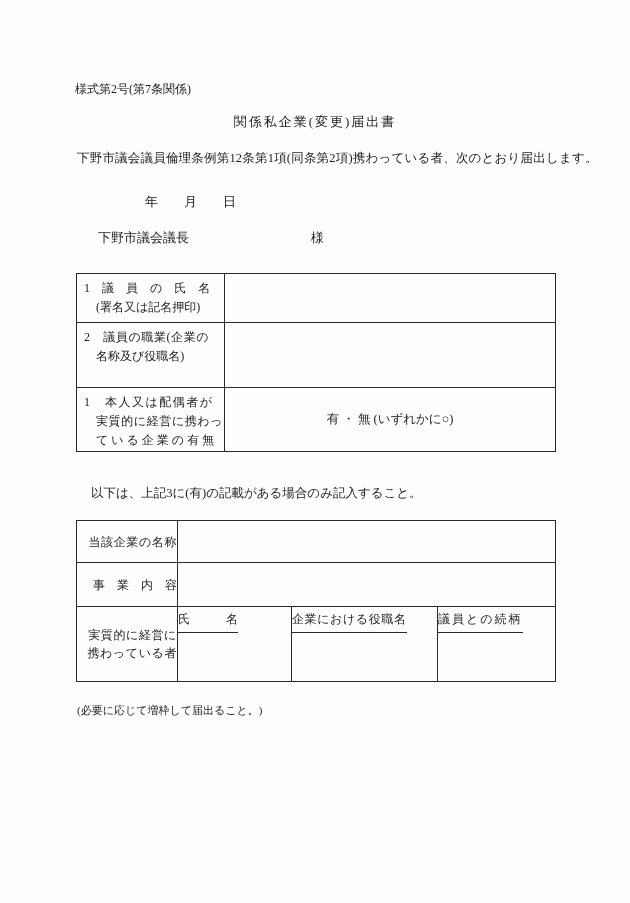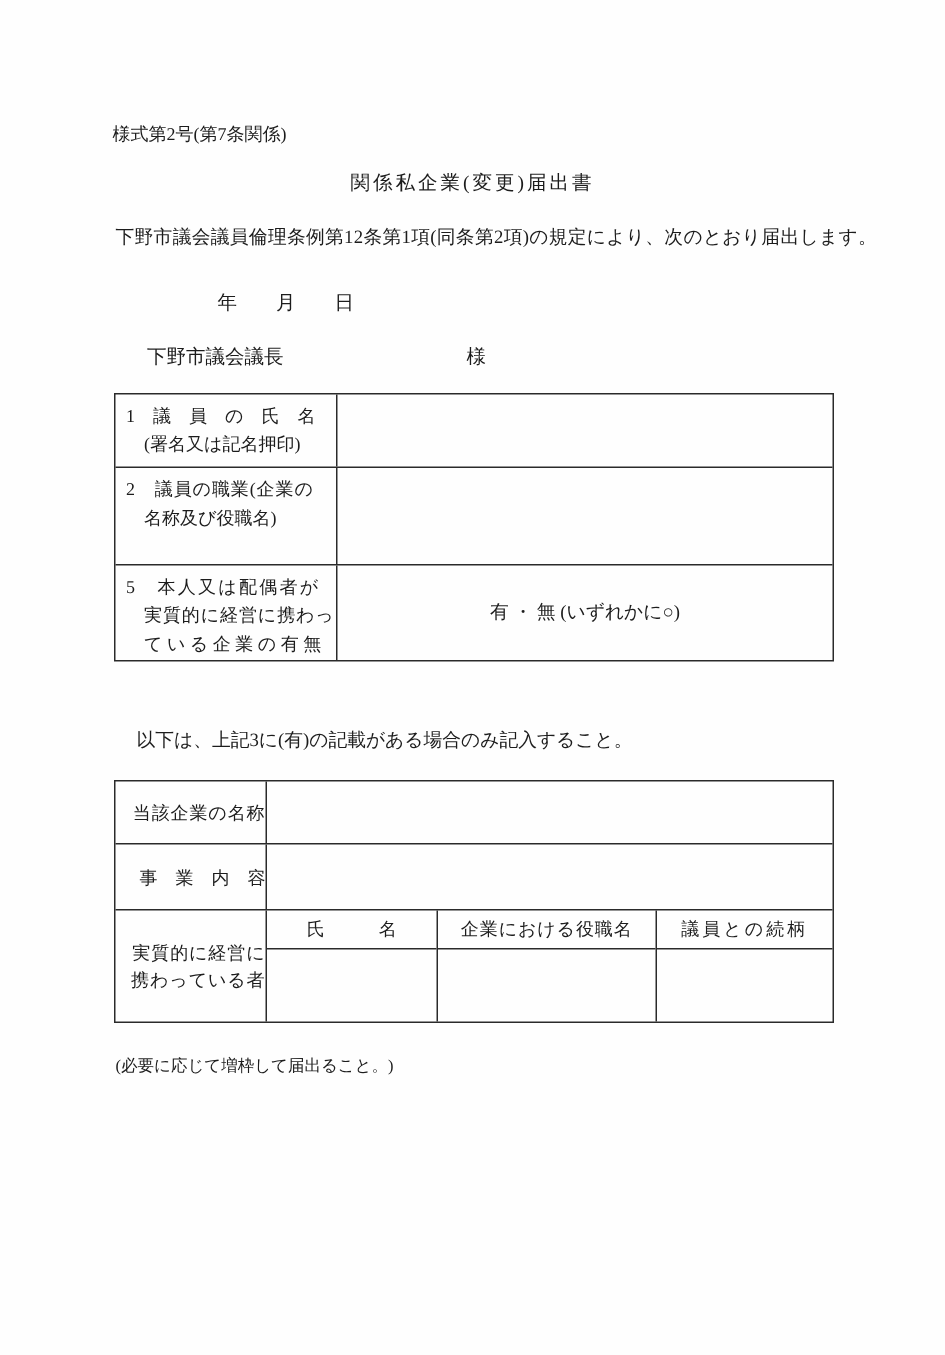--- a/index.html
+++ b/index.html
@@ -24,42 +24,42 @@
   .date-line   { left: 145px; top: 193px; font-size: 13px; }
   .addressee   { left: 98px; top: 229px; font-size: 13px; }
   .addressee-suffix { margin-left: 122px; }
 
   
   .tbl { position: absolute; border: 1px solid #2a2a2a; background: #fefefe; }
   .trow { display: flex; }
   .trow + .trow { border-top: 1px solid #2a2a2a; }
 
   
-  .table1 { left: 76px; top: 262px; width: 480px; }
+  .table1 { left: 76px; top: 273px; width: 480px; }
   .t1-label { width: 148px; border-right: 1px solid #2a2a2a;
               padding: 5px 5px 3px 7px; font-size: 12px; line-height: 19px;
               white-space: nowrap; }
   .t1-value { flex: 1; display: flex; align-items: center;
               justify-content: center; font-size: 12.5px; }
   .h48 { height: 48px; } .h65 { height: 65px; } .h64 { height: 64px; }
   .ln-indent { padding-left: 12px; }
   .ls05 { letter-spacing: 0.6px; }
   .ls15 { letter-spacing: 1.5px; }
   .ls30 { letter-spacing: 3px; }
 
   
   .table2 { left: 76px; top: 520px; width: 480px; }
   .t2-label { width: 101px; border-right: 1px solid #2a2a2a;
               padding-left: 7px; font-size: 12px; line-height: 18px;
               display: flex; flex-direction: column; justify-content: center;
               white-space: nowrap; text-align: right; }
   .t2-value { flex: 1; }
   .h41 { height: 41px; } .h44 { height: 44px; } .h75 { height: 75px; }
   .sub-cols { flex: 1; display: flex; }
-  .sub-col  { display: flex; flex-direction: column; }
+  .sub-col  { display: flex; flex-direction: row; }
   .sc1 { width: 114px; border-right: 1px solid #2a2a2a; }
   .sc2 { width: 146px; border-right: 1px solid #2a2a2a; }
   .sc3 { flex: 1; justify-content: center; }
   .sub-head { height: 26px; border-bottom: 1px solid #2a2a2a;
               display: flex; align-items: center; justify-content: center;
               font-size: 12px; white-space: nowrap; }
   .sub-cell { flex: 1; }
   .ls20 { letter-spacing: 2px; }
 
   
@@ -68,21 +68,21 @@
 </style>
 </head>
 <body>
 
 <div class="page">
 
   <div class="abs form-number">様式第2号(第7条関係)</div>
 
   <div class="abs doc-title">関係私企業(変更)届出書</div>
 
-  <div class="abs intro">下野市議会議員倫理条例第12条第1項(同条第2項)の規定により、次のとおり届出します。</div>
+  <div class="abs intro">下野市議会議員倫理条例第12条第1項(同条第2項)携わっている者、次のとおり届出します。</div>
 
   <div class="abs date-line">年　　月　　日</div>
 
   <div class="abs addressee">
     <span>下野市議会議長</span><span class="addressee-suffix">様</span>
   </div>
 
   <div class="tbl table1">
 
     <div class="trow h48">
@@ -96,21 +96,21 @@
     <div class="trow h65">
       <div class="t1-label">
         <div class="ls05">2　議員の職業(企業の</div>
         <div class="ln-indent">名称及び役職名)</div>
       </div>
       <div class="t1-value"></div>
     </div>
 
     <div class="trow h64">
       <div class="t1-label">
-        <div class="ls15">5　本人又は配偶者が</div>
+        <div class="ls15">1　本人又は配偶者が</div>
         <div class="ln-indent ls05">実質的に経営に携わっ</div>
         <div class="ln-indent ls30">ている企業の有無</div>
       </div>
       <div class="t1-value">有 ・ 無 (いずれかに○)</div>
     </div>
 
   </div>
 
   <div class="abs instruction">以下は、上記3に(有)の記載がある場合のみ記入すること。</div>
 

